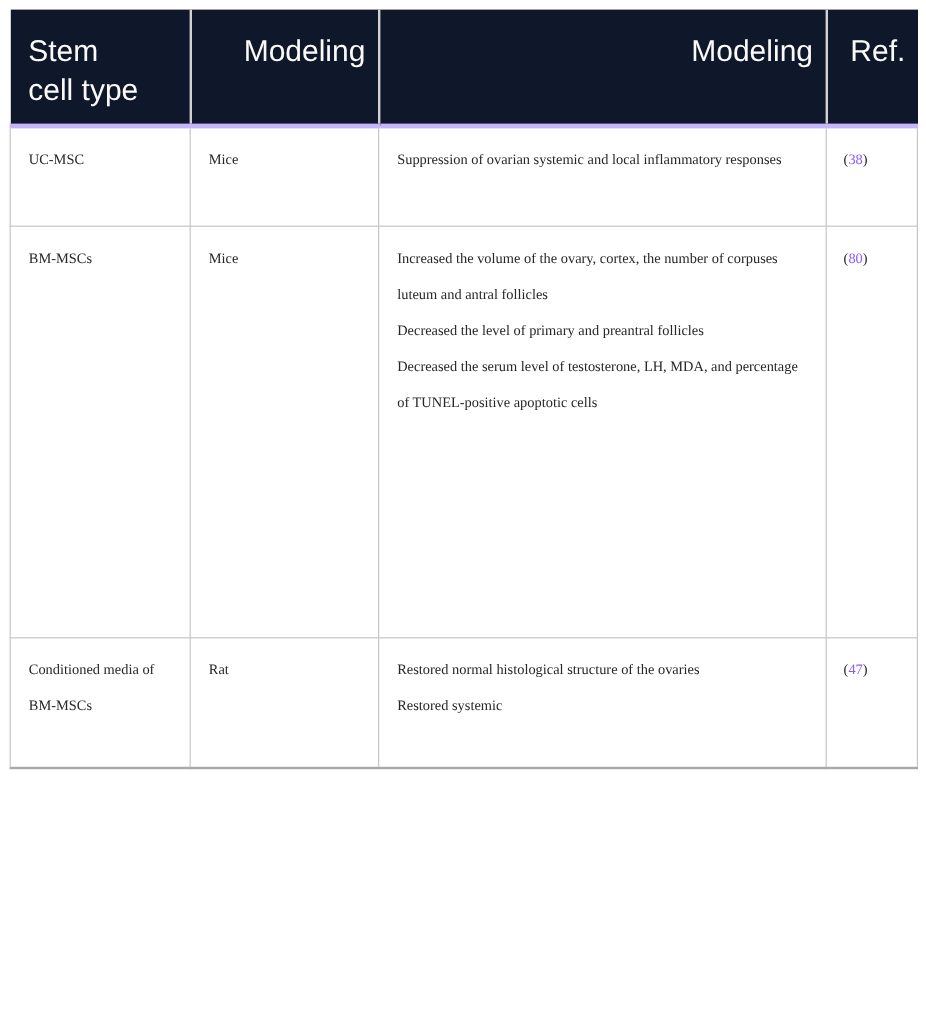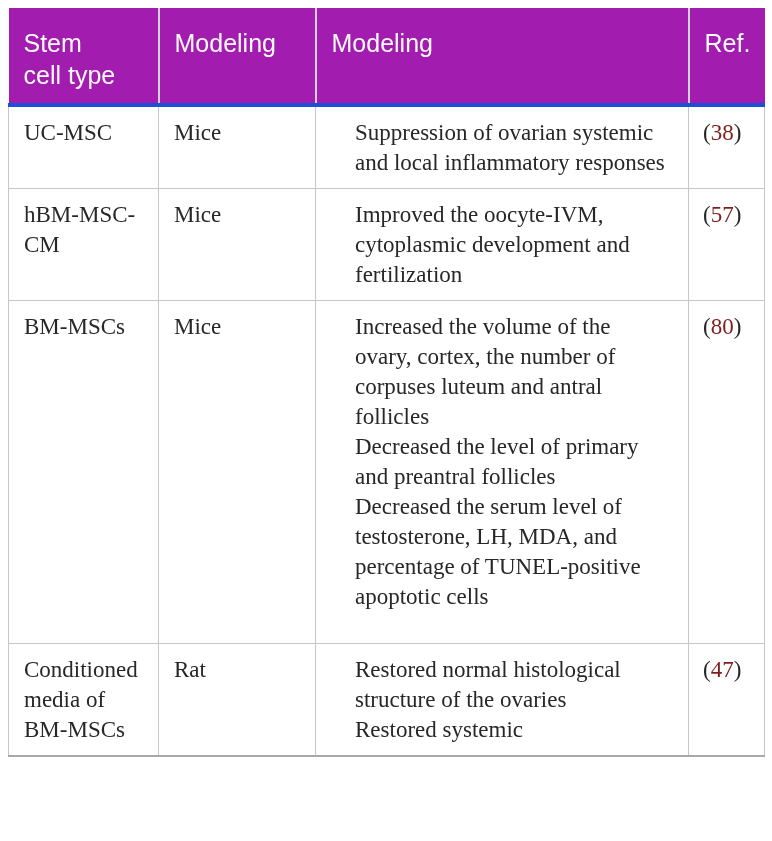--- a/index.html
+++ b/index.html
@@ -22,62 +22,63 @@
     table-layout: fixed;
     width: 756px;
     border-bottom: 2px solid #a8a8a8;
   }
   col.c-stem   { width: 150px; }
   col.c-model  { width: 157px; }
   col.c-find   { width: 373px; }
   col.c-ref    { width: 76px;  }
 
   thead th {
-    background: #a21caf;
+    background: #0f172a;
     color: #fafafa;
     font-family: "Liberation Sans", "DejaVu Sans", sans-serif;
     font-weight: 400;
     font-size: 25px;
     line-height: 32px;
     text-align: left;
     vertical-align: top;
     padding: 19px 10px 12px 15px;
     height: 87px;
     box-sizing: border-box;
-    border-bottom: 4px solid #1d4ed8;
+    border-bottom: 4px solid #c4b5fd;
   }
   thead th + th {
     border-left: 2px solid #d2d2d2;
+    text-align: right;
   }
   thead th .hdr-label {
     display: inline-block;
     text-wrap: balance;
   }
 
   tbody td {
-    font-size: 23px;
+    font-size: 12px;
     line-height: 30px;
     vertical-align: top;
     text-align: left;
     padding: 11px 18px 10px 15px;
     box-sizing: border-box;
     border: 1px solid #c6c6c6;
     background: #ffffff;
   }
   tbody tr.r1 { height: 83px; }
   tbody tr.r2 { height: 142px; }
   tbody tr.r3 { height: 112px; }
   tbody tr.r4 { height: 343px; }
   tbody tr.r5 { height: 109px; }
 
-  .finding-item { display: block; margin-left: 24px; }
+  .finding-item { display: block; }
 
   .ref-cell { padding-left: 14px; padding-right: 6px; white-space: nowrap; }
   .ref-num {
-    color: #7f1d1d;
+    color: #8b5cf6;
     cursor: pointer;
   }
   .paren { color: #272727; }
 </style>
 </head>
 <body>
 
 <div class="table-wrap">
   <table class="paper-table">
     <colgroup>
@@ -99,28 +100,20 @@
       <tr class="r1">
         <td>UC-MSC</td>
         <td>Mice</td>
         <td>
           <span class="finding-item">Suppression of ovarian systemic and local inflammatory responses</span>
         </td>
         <td class="ref-cell"><span class="paren">(</span><span class="ref-num">38</span><span class="paren">)</span></td>
       </tr>
 
 
-      <tr class="r3">
-        <td>hBM-MSC-CM</td>
-        <td>Mice</td>
-        <td>
-          <span class="finding-item">Improved the oocyte-IVM, cytoplasmic development and fertilization</span>
-        </td>
-        <td class="ref-cell"><span class="paren">(</span><span class="ref-num">57</span><span class="paren">)</span></td>
-      </tr>
 
       <tr class="r4">
         <td>BM-MSCs</td>
         <td>Mice</td>
         <td>
           <span class="finding-item">Increased the volume of the ovary, cortex, the number of corpuses luteum and antral follicles</span>
           <span class="finding-item">Decreased the level of primary and preantral follicles</span>
           <span class="finding-item">Decreased the serum level of testosterone, LH, MDA, and percentage of TUNEL-positive apoptotic cells</span>
         </td>
         <td class="ref-cell"><span class="paren">(</span><span class="ref-num">80</span><span class="paren">)</span></td>

